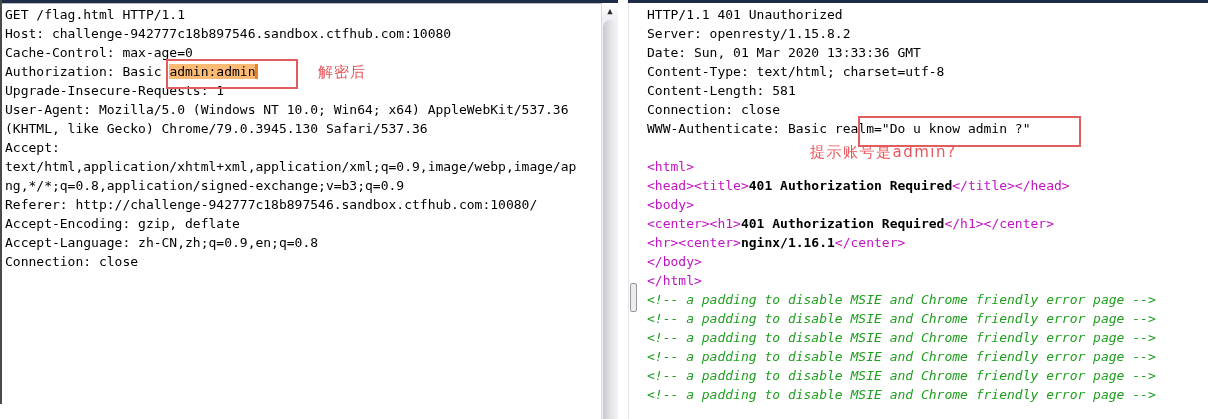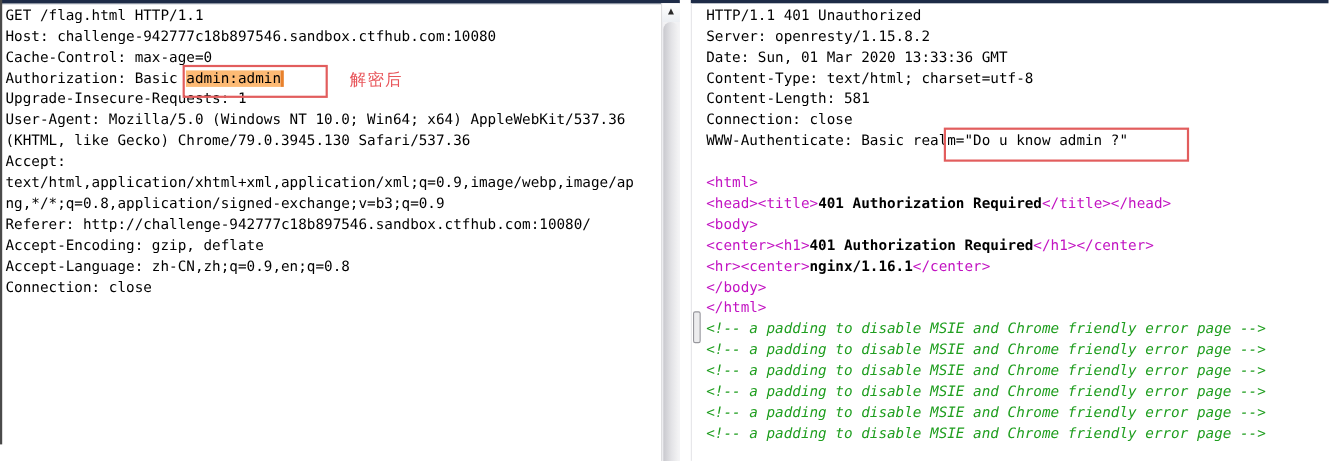--- a/index.html
+++ b/index.html
@@ -8,21 +8,21 @@
   .panel{position:absolute;top:0;height:419px;background:#fff;}
   .request-panel{left:0;width:618px;}
   .response-panel{left:628px;width:580px;}
   .topbar{position:absolute;top:0;left:0;right:0;height:3px;background:#1d2b47;}
   .request-panel .topbar{box-shadow:0 1px 0 #b9bdc6;}
   .left-border{position:absolute;left:0;top:0;width:2px;height:404px;background:#4a4a4a;}
   .resp-left-edge{position:absolute;left:0;top:3px;bottom:0;width:1px;background:#e5e5e8;}
 
   .content{position:absolute;top:3px;left:0;right:0;bottom:0;padding:2px 0 0 5px;
            font-size:13px;line-height:19px;color:#000;white-space:pre;overflow:hidden;}
-  .response-panel .content{padding-left:14px;}
+  .response-panel .content{padding-left:19px;}
   .line{height:19px;}
 
   .seg-plain{color:#000000;}
   .seg-tag{color:#c213c2;}
   .seg-bold{color:#000000;font-weight:bold;margin-top:19px;}
   .seg-comment{color:#1f9e1f;font-style:italic;text-align:right;}
   .seg-highlight{background:#fdba74;}
   .seg-cursor{display:inline-block;width:3px;height:15px;background:#e8812c;vertical-align:text-bottom;}
 
   
@@ -65,15 +65,16 @@
     <div class="annot-box req-box"></div>
     <div class="annot-note req-note">解密后</div>
   </div>
 
   <div class="panel response-panel">
     <div class="topbar"></div>
     <div class="resp-left-edge"></div>
     <div class="content" id="resp-content"><div class="line"><span class="seg-plain">HTTP/1.1 401 Unauthorized</span></div><div class="line"><span class="seg-plain">Server: openresty/1.15.8.2</span></div><div class="line"><span class="seg-plain">Date: Sun, 01 Mar 2020 13:33:36 GMT</span></div><div class="line"><span class="seg-plain">Content-Type: text/html; charset=utf-8</span></div><div class="line"><span class="seg-plain">Content-Length: 581</span></div><div class="line"><span class="seg-plain">Connection: close</span></div><div class="line"><span class="seg-plain">WWW-Authenticate: Basic realm="Do u know admin ?"</span></div><div class="line"><span class="seg-plain"></span></div><div class="line"><span class="seg-tag">&lt;html&gt;</span></div><div class="line"><span class="seg-tag">&lt;head&gt;&lt;title&gt;</span><span class="seg-bold">401 Authorization Required</span><span class="seg-tag">&lt;/title&gt;&lt;/head&gt;</span></div><div class="line"><span class="seg-tag">&lt;body&gt;</span></div><div class="line"><span class="seg-tag">&lt;center&gt;&lt;h1&gt;</span><span class="seg-bold">401 Authorization Required</span><span class="seg-tag">&lt;/h1&gt;&lt;/center&gt;</span></div><div class="line"><span class="seg-tag">&lt;hr&gt;&lt;center&gt;</span><span class="seg-bold">nginx/1.16.1</span><span class="seg-tag">&lt;/center&gt;</span></div><div class="line"><span class="seg-tag">&lt;/body&gt;</span></div><div class="line"><span class="seg-tag">&lt;/html&gt;</span></div><div class="line"><span class="seg-comment">&lt;!-- a padding to disable MSIE and Chrome friendly error page --&gt;</span></div><div class="line"><span class="seg-comment">&lt;!-- a padding to disable MSIE and Chrome friendly error page --&gt;</span></div><div class="line"><span class="seg-comment">&lt;!-- a padding to disable MSIE and Chrome friendly error page --&gt;</span></div><div class="line"><span class="seg-comment">&lt;!-- a padding to disable MSIE and Chrome friendly error page --&gt;</span></div><div class="line"><span class="seg-comment">&lt;!-- a padding to disable MSIE and Chrome friendly error page --&gt;</span></div><div class="line"><span class="seg-comment">&lt;!-- a padding to disable MSIE and Chrome friendly error page --&gt;</span></div></div>
     <div class="mini-thumb"></div>
     <div class="annot-box resp-box"></div>
+    <div class="annot-note resp-note">提示账号是admin?</div>
   </div>
 
 </div>
 
 </body></html>

